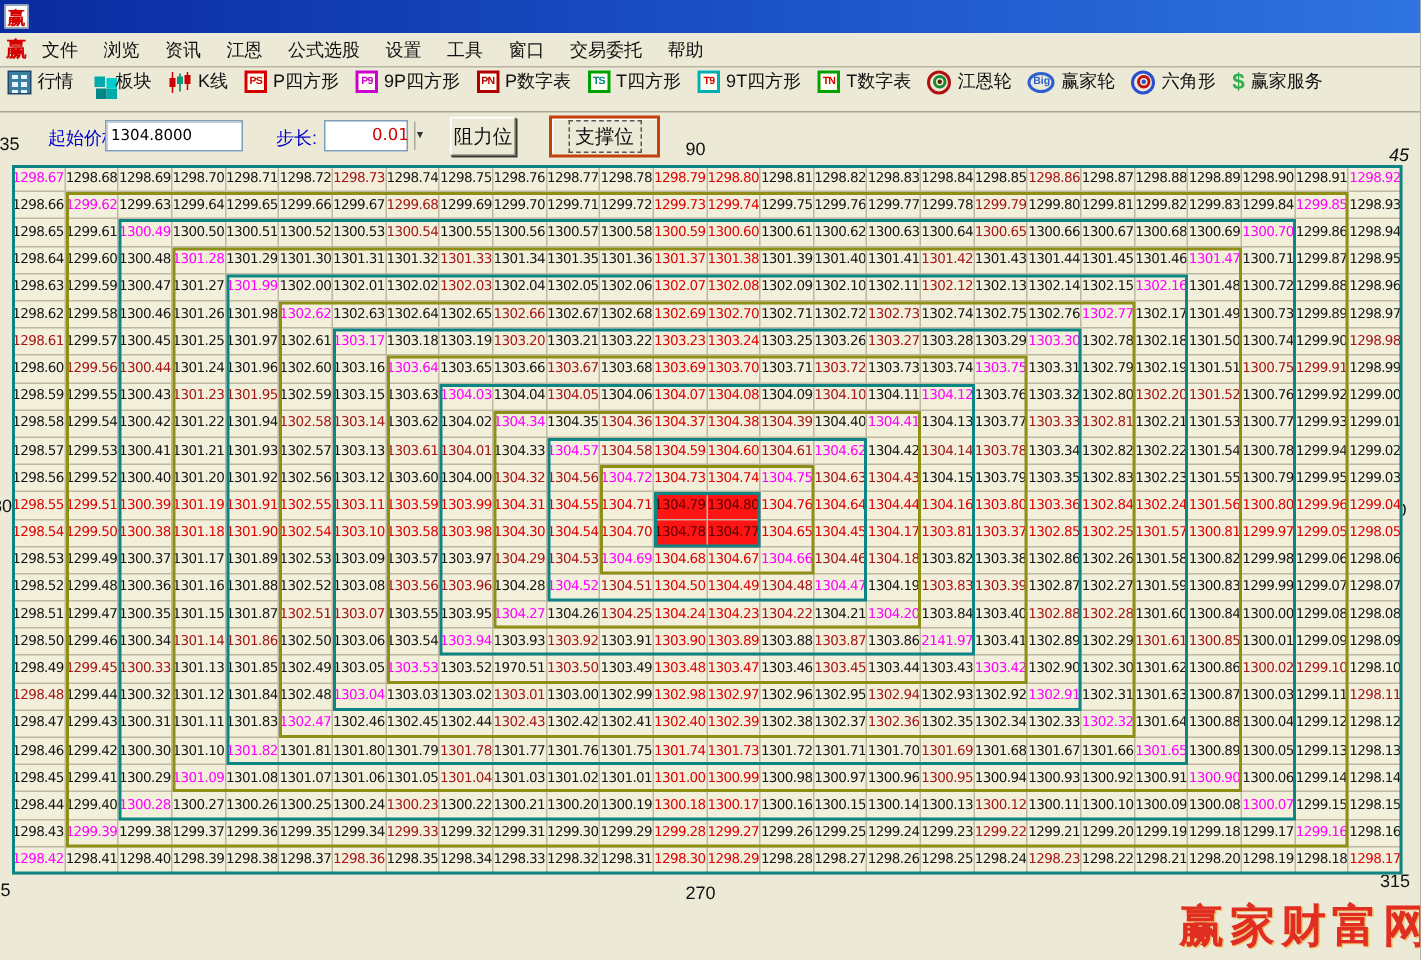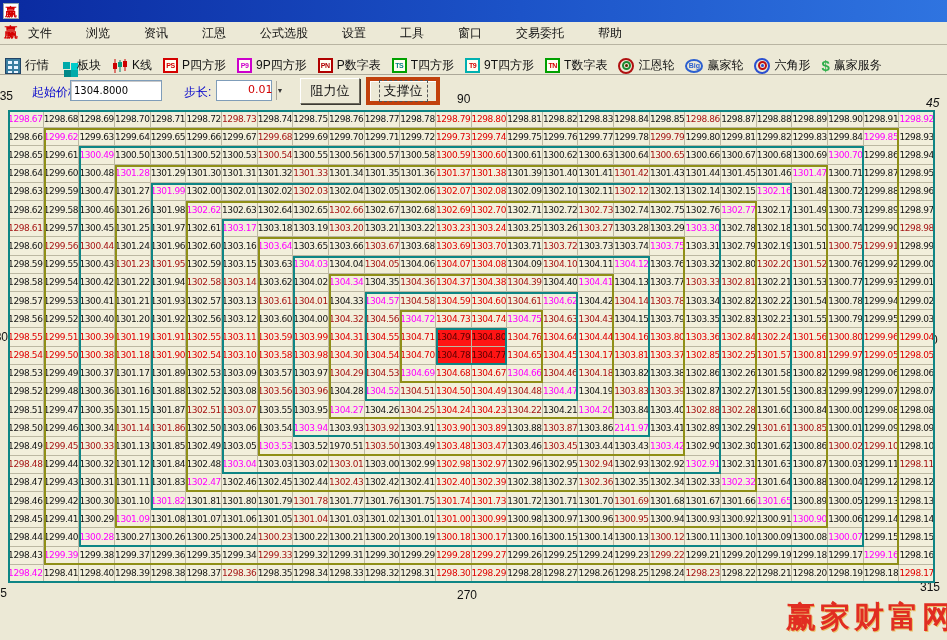--- a/index.html
+++ b/index.html
@@ -13,21 +13,21 @@
   .app-icon{width:16px;height:16px;background:#fff;color:#d40000;font-weight:bold;font-size:12px;
     line-height:16px;text-align:center;border:1px solid #9aa;}
   .title-text{color:#fff;font-weight:bold;font-size:12px;margin-left:6px;letter-spacing:1px;white-space:nowrap;}
   
   .menubar{position:absolute;left:0;top:22px;width:947px;height:23px;background:#ece9d6;
     border-bottom:1px solid #b8b4a2;display:flex;align-items:center;padding-left:4px;}
   .menu-app-glyph{color:#d40000;font-weight:bold;font-size:14px;margin-right:10px;}
   .menu-item{font-size:12px;color:#111;margin-right:17px;white-space:nowrap;cursor:default;}
   
   .toolbar{position:absolute;left:0;top:46px;width:947px;height:29px;background:#ece9d6;
-    border-bottom:1px solid #acaladder;border-bottom:1px solid #aca899;display:flex;align-items:flex-end;
+    border-bottom:1px solid #acaladder;border-bottom:1px solid #aca899;display:flex;align-items:flex-start;
     padding-left:5px;}
   .tb-item{display:flex;align-items:center;margin-right:11px;cursor:default;}
   .tb-label{font-size:12px;color:#111;margin-left:4px;white-space:nowrap;}
   .tb-badge{width:15px;height:15px;border-width:2px;border-style:solid;font-size:7px;font-weight:bold;
     display:flex;align-items:center;justify-content:center;background:#fffef2;letter-spacing:-0.5px;}
   .ic{width:16px;height:16px;position:relative;display:inline-block;}
   .ic-grid{border:1px solid #246;background:
      repeating-linear-gradient(180deg,#3a7ea0 0 2px,transparent 2px 5px),
      repeating-linear-gradient(90deg,#3a7ea0 0 2px,transparent 2px 6px),#e8f4ff;}
   .ic-blocks{background:#0aa;width:7px;height:7px;margin:3px;
@@ -42,21 +42,21 @@
   .ctl-label{position:absolute;font-size:12px;color:#0000cc;white-space:nowrap;}
   .tb-input{position:absolute;background:#fff;border:1px solid #7f9db9;box-shadow:inset 1px 1px 0 #c8c8c8;
      font-size:10px;color:#000;padding:2px 3px;font-family:"DejaVu Sans",sans-serif;}
   .combo{position:absolute;background:#fff;border:1px solid #7f9db9;display:flex;}
   .combo-val{flex:1;font-size:11px;color:#d00000;padding:2px 3px;font-family:"DejaVu Sans",sans-serif;margin-left:28px;}
   .combo-btn{width:16px;background:#ece9d6;border-left:1px solid #aca899;display:flex;
      align-items:center;justify-content:center;font-size:7px;color:#333;}
   .pushbtn{position:absolute;background:#ece9d6;font-size:13px;color:#111;
      border-top:1px solid #fff;border-left:1px solid #fff;border-right:1px solid #6d6a5e;border-bottom:1px solid #6d6a5e;
      box-shadow:1px 1px 0 #3c3a33;display:flex;align-items:center;justify-content:center;cursor:default;}
-  .pushbtn.default{border:4px solid #c2410c;box-shadow:inset 1px 1px 0 #fff;}
+  .pushbtn.default{border:2px solid #c2410c;box-shadow:inset 1px 1px 0 #fff;}
   .focus-inner{border:1px dashed #555;padding:1px 4px;}
   
   .gann-grid{position:absolute;left:8px;top:110px;width:927px;height:473px;background:#f2efdb;
      display:grid;grid-template-columns:repeat(26,1fr);grid-template-rows:repeat(26,1fr);}
   .cell{border-right:1px solid #bcb8a2;border-bottom:1px solid #bcb8a2;overflow:hidden;
      display:flex;align-items:center;justify-content:center;
      font-size:9px;letter-spacing:-0.4px;color:#141414;font-family:"DejaVu Sans",sans-serif;}
   .t-card{color:#e00000;}
   .t-inter{color:#a51515;}
   .t-diag{color:#ff00ff;}
@@ -72,21 +72,21 @@
 <body>
 
 <div id="screen">
 
   <div class="titlebar">
     <span class="app-icon">赢</span>
   </div>
 
   <div class="menubar">
     <span class="menu-app-glyph">赢</span>
-    <span style="display:flex;gap:17px;">
+    <span style="display:flex;">
         <span class="menu-item">文件</span>
         <span class="menu-item">浏览</span>
         <span class="menu-item">资讯</span>
         <span class="menu-item">江恩</span>
         <span class="menu-item">公式选股</span>
         <span class="menu-item">设置</span>
         <span class="menu-item">工具</span>
         <span class="menu-item">窗口</span>
         <span class="menu-item">交易委托</span>
         <span class="menu-item">帮助</span>
@@ -163,21 +163,21 @@
       </span>
     </div>
 
   <span class="ctl-label" style="left:32px;top:84px;">起始价格:</span>
   <input class="tb-input" style="left: 70px; top: 80px; width: 92px; height: 21px;" value="1304.8000">
   <span class="ctl-label" style="left:184px;top:84px;">步长:</span>
   <div class="combo" style="left:216px;top:80px;width:56px;height:21px;">
     <span class="combo-val">0.01</span>
     <span class="combo-btn">▼</span>
   </div>
-  <div class="pushbtn" style="left:300px;top:78px;width:60px;height:26px;justify-content:center;">
+  <div class="pushbtn" style="left:300px;top:78px;width:44px;height:26px;justify-content:center;">
     <span>阻力位</span>
   </div>
   <div class="pushbtn default" style="left:366px;top:77px;width:74px;height:28px;">
     <span class="focus-inner">支撑位</span>
   </div>
 
   <span class="angle-label" style="left:-7px;top:89px;">135</span>
   <span class="angle-label" style="left:457px;top:92px;">90</span>
   <span class="angle-label" style="left:926px;top:96px;font-style:italic;">45</span>
   <span class="angle-label" style="left:-12px;top:330px;">180</span>

